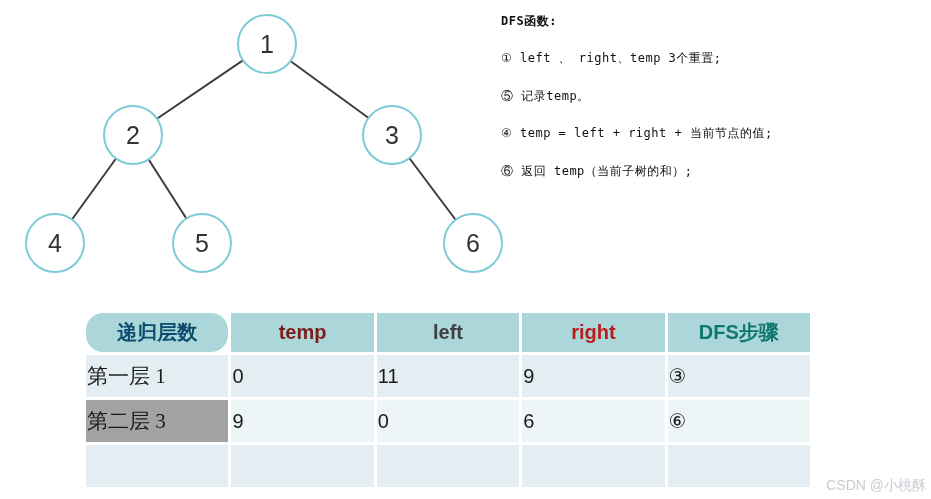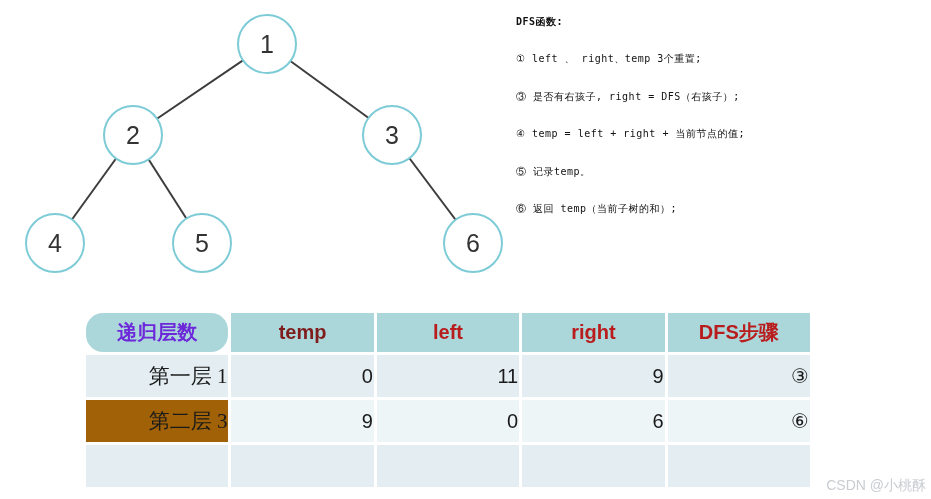--- a/index.html
+++ b/index.html
@@ -19,25 +19,25 @@
   
   .tree-svg {
     position: absolute;
     left: 0;
     top: 0;
   }
 
   
   .notes {
     position: absolute;
-    left: 516px;
+    left: 501px;
     top: 3px;
     width: 398px;
     font-family: "DejaVu Sans Mono", "Liberation Mono", monospace;
-    font-size: 10px;
+    font-size: 12px;
     color: #111111;
     letter-spacing: 0.5px;
   }
   .notes .note-line {
     height: 37.4px;
     line-height: 37.4px;
     white-space: nowrap;
   }
   .notes .note-title {
     font-weight: bold;
@@ -60,21 +60,21 @@
     font-size: 20px;
     font-weight: bold;
     text-align: center;
     vertical-align: middle;
     font-family: "Liberation Sans", sans-serif;
   }
   .dfs-table td {
     height: 40px;
     font-size: 20px;
     color: #1a1a1a;
-    text-align: right;
+    text-align: left;
     vertical-align: middle;
   }
   .dfs-table td.level-cell {
     font-family: "Liberation Serif", "DejaVu Serif", serif;
     font-size: 21px;
   }
 
   
   .watermark {
     position: absolute;
@@ -123,46 +123,45 @@
         <g>
           <circle cx="473" cy="243" r="29" fill="#ffffff" stroke="#7ccbd6" stroke-width="2"></circle>
           <text x="473" y="252" text-anchor="middle" font-size="25" font-family="Liberation Sans, DejaVu Sans, sans-serif" fill="#333333">6</text>
         </g>
       </g>
   </svg>
 
   <div class="notes">
     <div class="note-line note-title">DFS函数:</div>
     <div class="note-line">① left 、 right、temp 3个重置;</div>
-    <div class="note-line">③ 是否有右孩子, right = DFS（右孩子）;</div>
+    <div class="note-line">⑤ 记录temp。</div>
     <div class="note-line">④ temp = left + right + 当前节点的值;</div>
-    <div class="note-line">⑤ 记录temp。</div>
     <div class="note-line">⑥ 返回 temp（当前子树的和）;</div>
   </div>
 
   <table class="dfs-table">
     <thead>
       <tr>
-        <th class="hdr" style="background: rgb(171, 215, 219); color: #6d28d9; border-radius: 17px;">递归层数</th>
+        <th class="hdr" style="background: rgb(171, 215, 219); color: #0c4a6e; border-radius: 17px;">递归层数</th>
         <th class="hdr" style="background: rgb(171, 215, 219); color: #7f1d1d;">temp</th>
-        <th class="hdr" style="background: rgb(171, 215, 219); color: #b91c1c;">left</th>
+        <th class="hdr" style="background: rgb(171, 215, 219); color: #404040;">left</th>
         <th class="hdr" style="background: rgb(171, 215, 219); color: #b91c1c;">right</th>
-        <th class="hdr" style="background: rgb(171, 215, 219); color: #b91c1c;">DFS步骤</th>
+        <th class="hdr" style="background: rgb(171, 215, 219); color: #0f766e;">DFS步骤</th>
       </tr>
     </thead>
     <tbody>
       <tr class="body-row">
         <td class="level-cell" style="background: rgb(228, 238, 242);">第一层 1</td>
         <td style="background: rgb(228, 238, 242);">0</td>
         <td style="background: rgb(228, 238, 242);">11</td>
         <td style="background: rgb(228, 238, 242);">9</td>
         <td style="background: rgb(228, 238, 242);">③</td>
       </tr>
       <tr class="body-row">
-        <td class="level-cell" style="background: #a16207;">第二层 3</td>
+        <td class="level-cell" style="background: #a3a3a3;">第二层 3</td>
         <td style="background: rgb(238, 245, 247);">9</td>
         <td style="background: rgb(238, 245, 247);">0</td>
         <td style="background: rgb(238, 245, 247);">6</td>
         <td style="background: rgb(238, 245, 247);">⑥</td>
       </tr>
       <tr class="body-row">
         <td class="level-cell" style="background: rgb(228, 238, 242);"></td>
         <td style="background: rgb(228, 238, 242);"></td>
         <td style="background: rgb(228, 238, 242);"></td>
         <td style="background: rgb(228, 238, 242);"></td>

